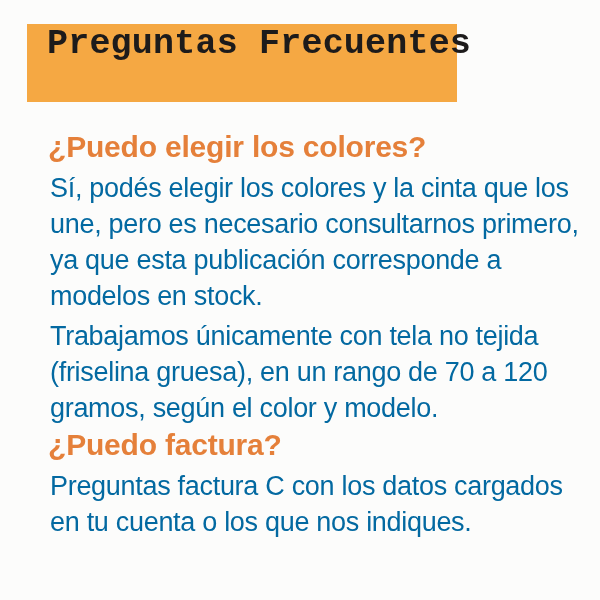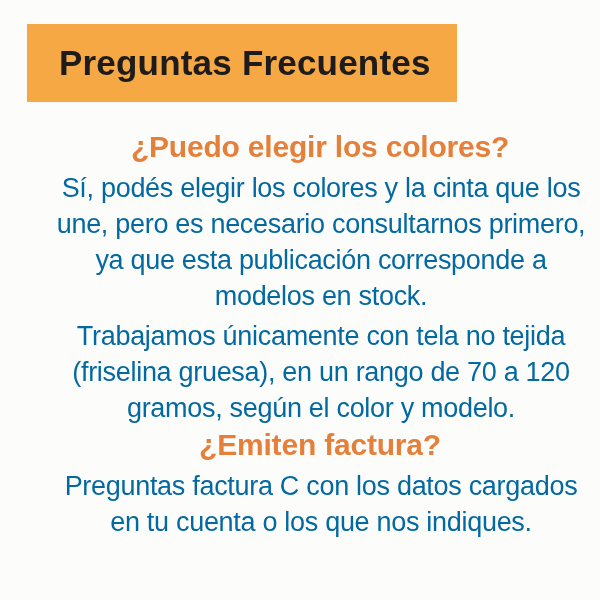--- a/index.html
+++ b/index.html
@@ -18,35 +18,35 @@
     position: relative;
     width: 600px;
     height: 600px;
   }
   .banner {
     margin: 24px 0 0 27px;
     width: 430px;
     height: 78px;
     background: #F5A843;
     display: flex;
-    align-items: center;
+    align-items: flex-start;
     box-sizing: border-box;
-    padding-left: 32px;
+    padding-left: 20px;
+    font-family: Liberation Mono, monospace;
   }
   .banner h1 {
     margin: 0;
     font-size: 35px;
     font-weight: 700;
     color: #1D1B1B;
     letter-spacing: 0.2px;
     white-space: nowrap;
   }
   .content {
     padding: 26px 8px 0 48px;
-    text-align: center;
   }
   .faq-item {
     margin: 0;
   }
   .question {
     margin: 0;
     font-size: 30px;
     line-height: 38px;
     font-weight: 700;
     color: #E5803A;
@@ -80,19 +80,19 @@
 modelos en stock.</p>
     </div>
 
     <div class="faq-item">
       <p class="answer">Trabajamos únicamente con tela no tejida
 (friselina gruesa), en un rango de 70 a 120
 gramos, según el color y modelo.</p>
     </div>
 
     <div class="faq-item">
-      <h2 class="question">¿Emiten factura?</h2>
+      <h2 class="question">¿Puedo factura?</h2>
       <p class="answer">Preguntas factura C con los datos cargados
 en tu cuenta o los que nos indiques.</p>
     </div>
 
   </div>
 </div>
 
 </body></html>

